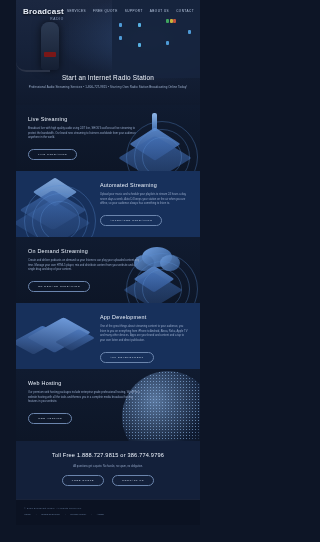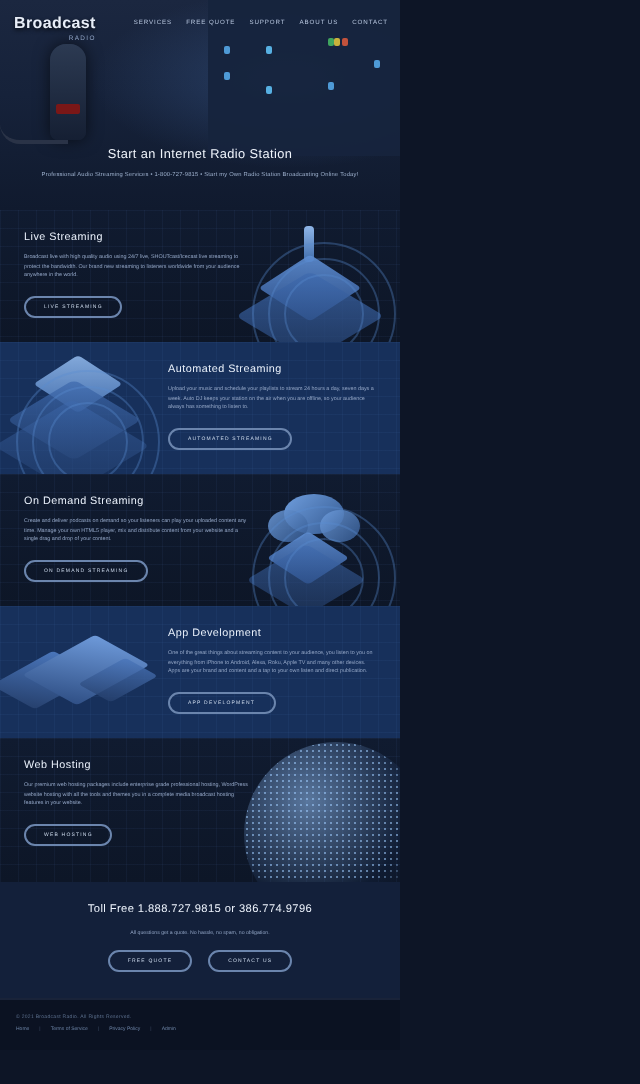--- a/index.html
+++ b/index.html
@@ -3,21 +3,21 @@
 <meta charset="utf-8">
 <style>
   * { margin:0; padding:0; box-sizing:border-box; }
   body {
     width:200px; height:542px; overflow:hidden;
     background:#0d1526;
     font-family:"Liberation Sans", sans-serif;
     color:#c9d4e8;
     position:relative;
   }
-  .page { width:200px; height:542px; position:relative; }
+  .page { width:200px; height:542px; position:relative;padding-left:16px; }
 
   
   .hero {
     position:relative; height:105px; overflow:hidden;
     background:
       radial-gradient(ellipse 70% 60% at 72% 38%, rgba(60,95,150,.45), rgba(0,0,0,0) 70%),
       linear-gradient(180deg,#1b2740 0%,#16223a 45%,#101a2e 100%);
   }
   .serverRack {
     position:absolute; left:52%; top:0; width:48%; height:78px;

